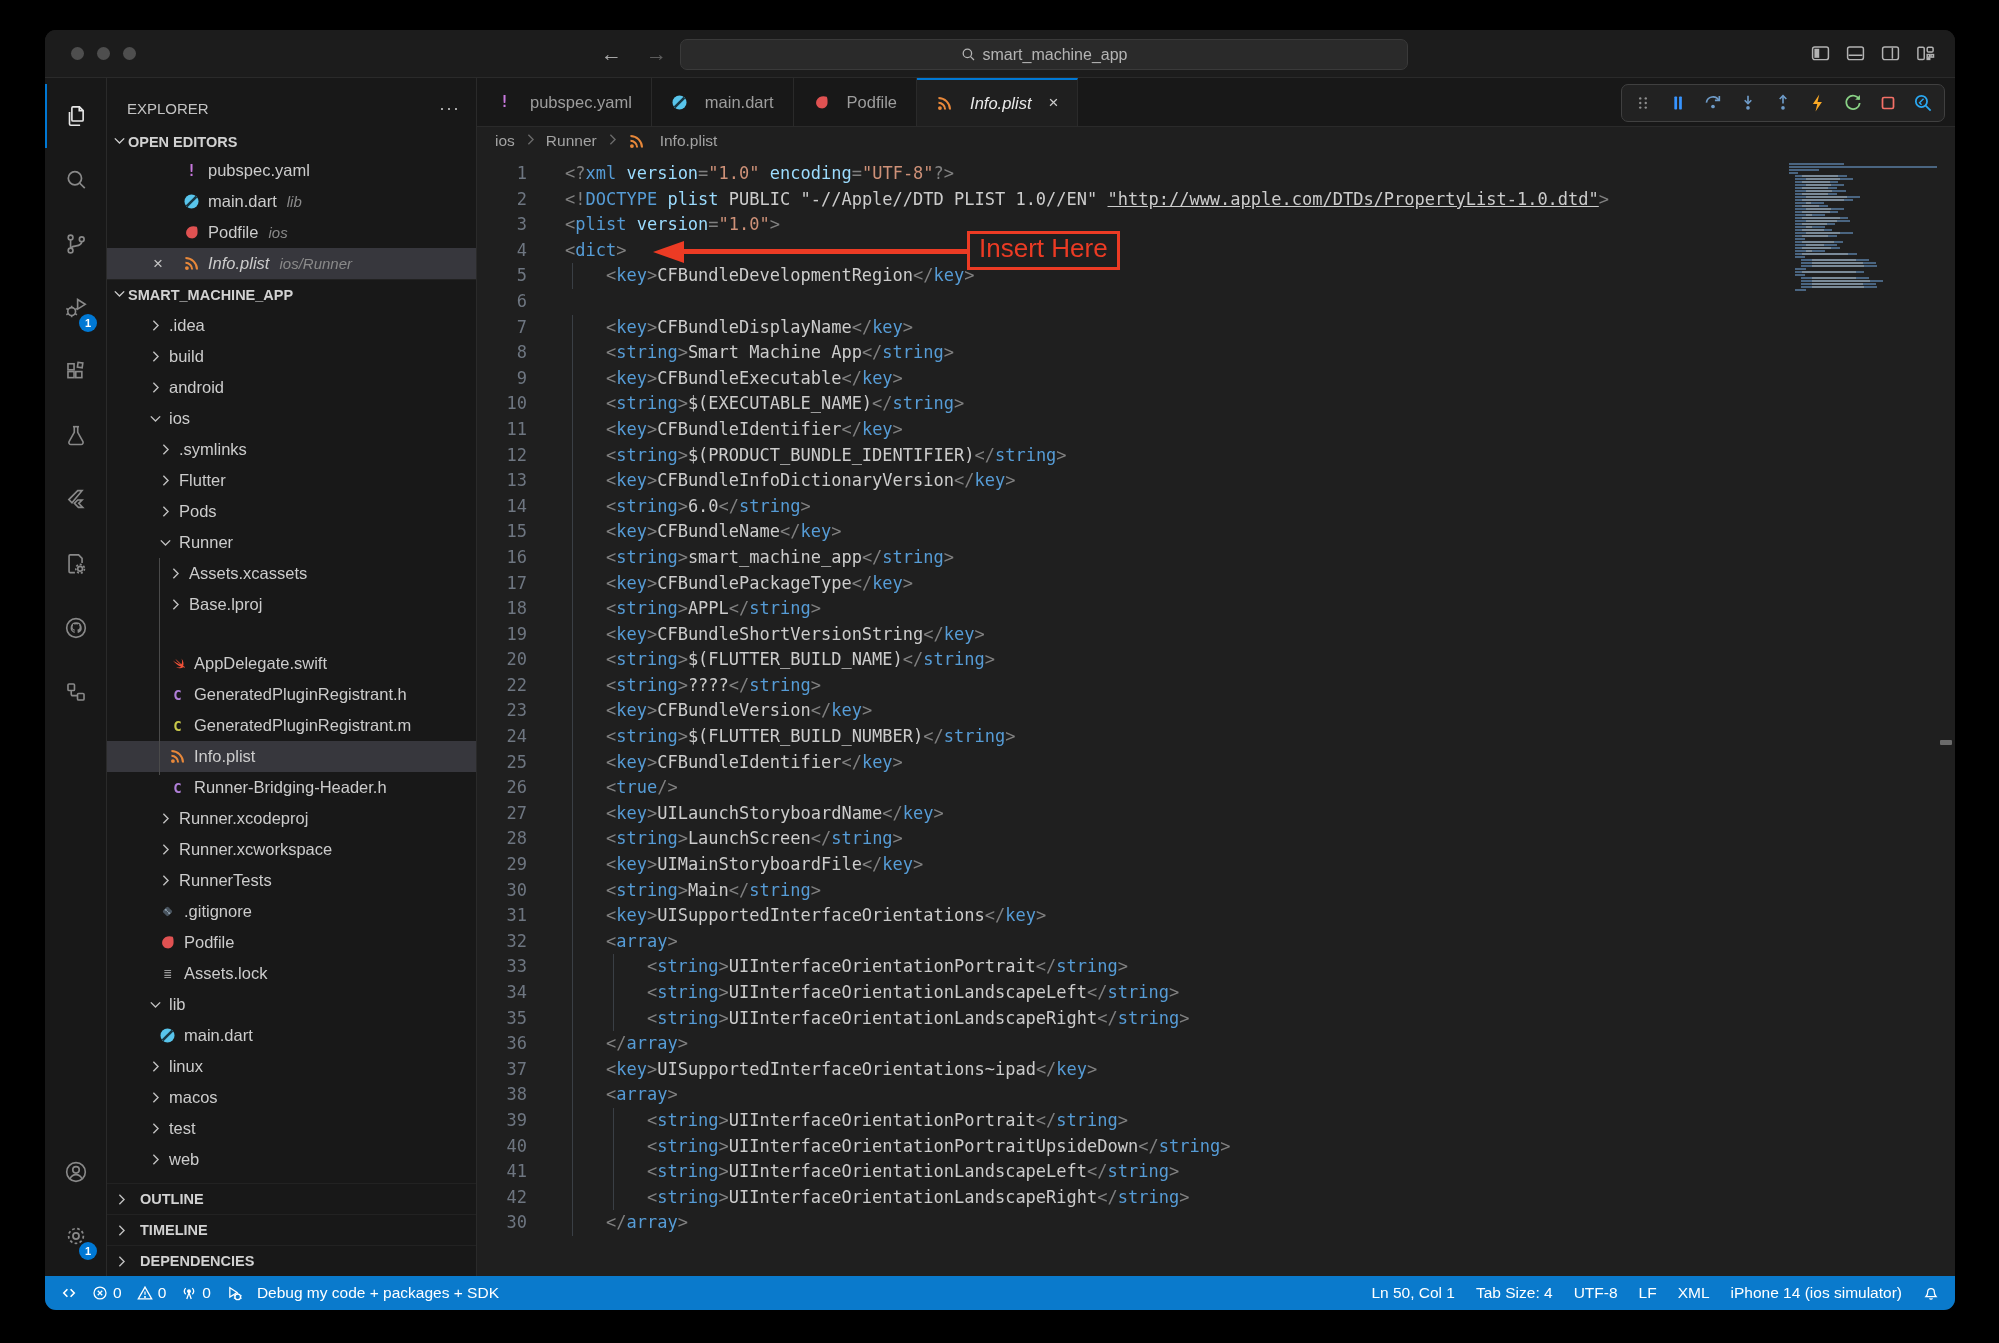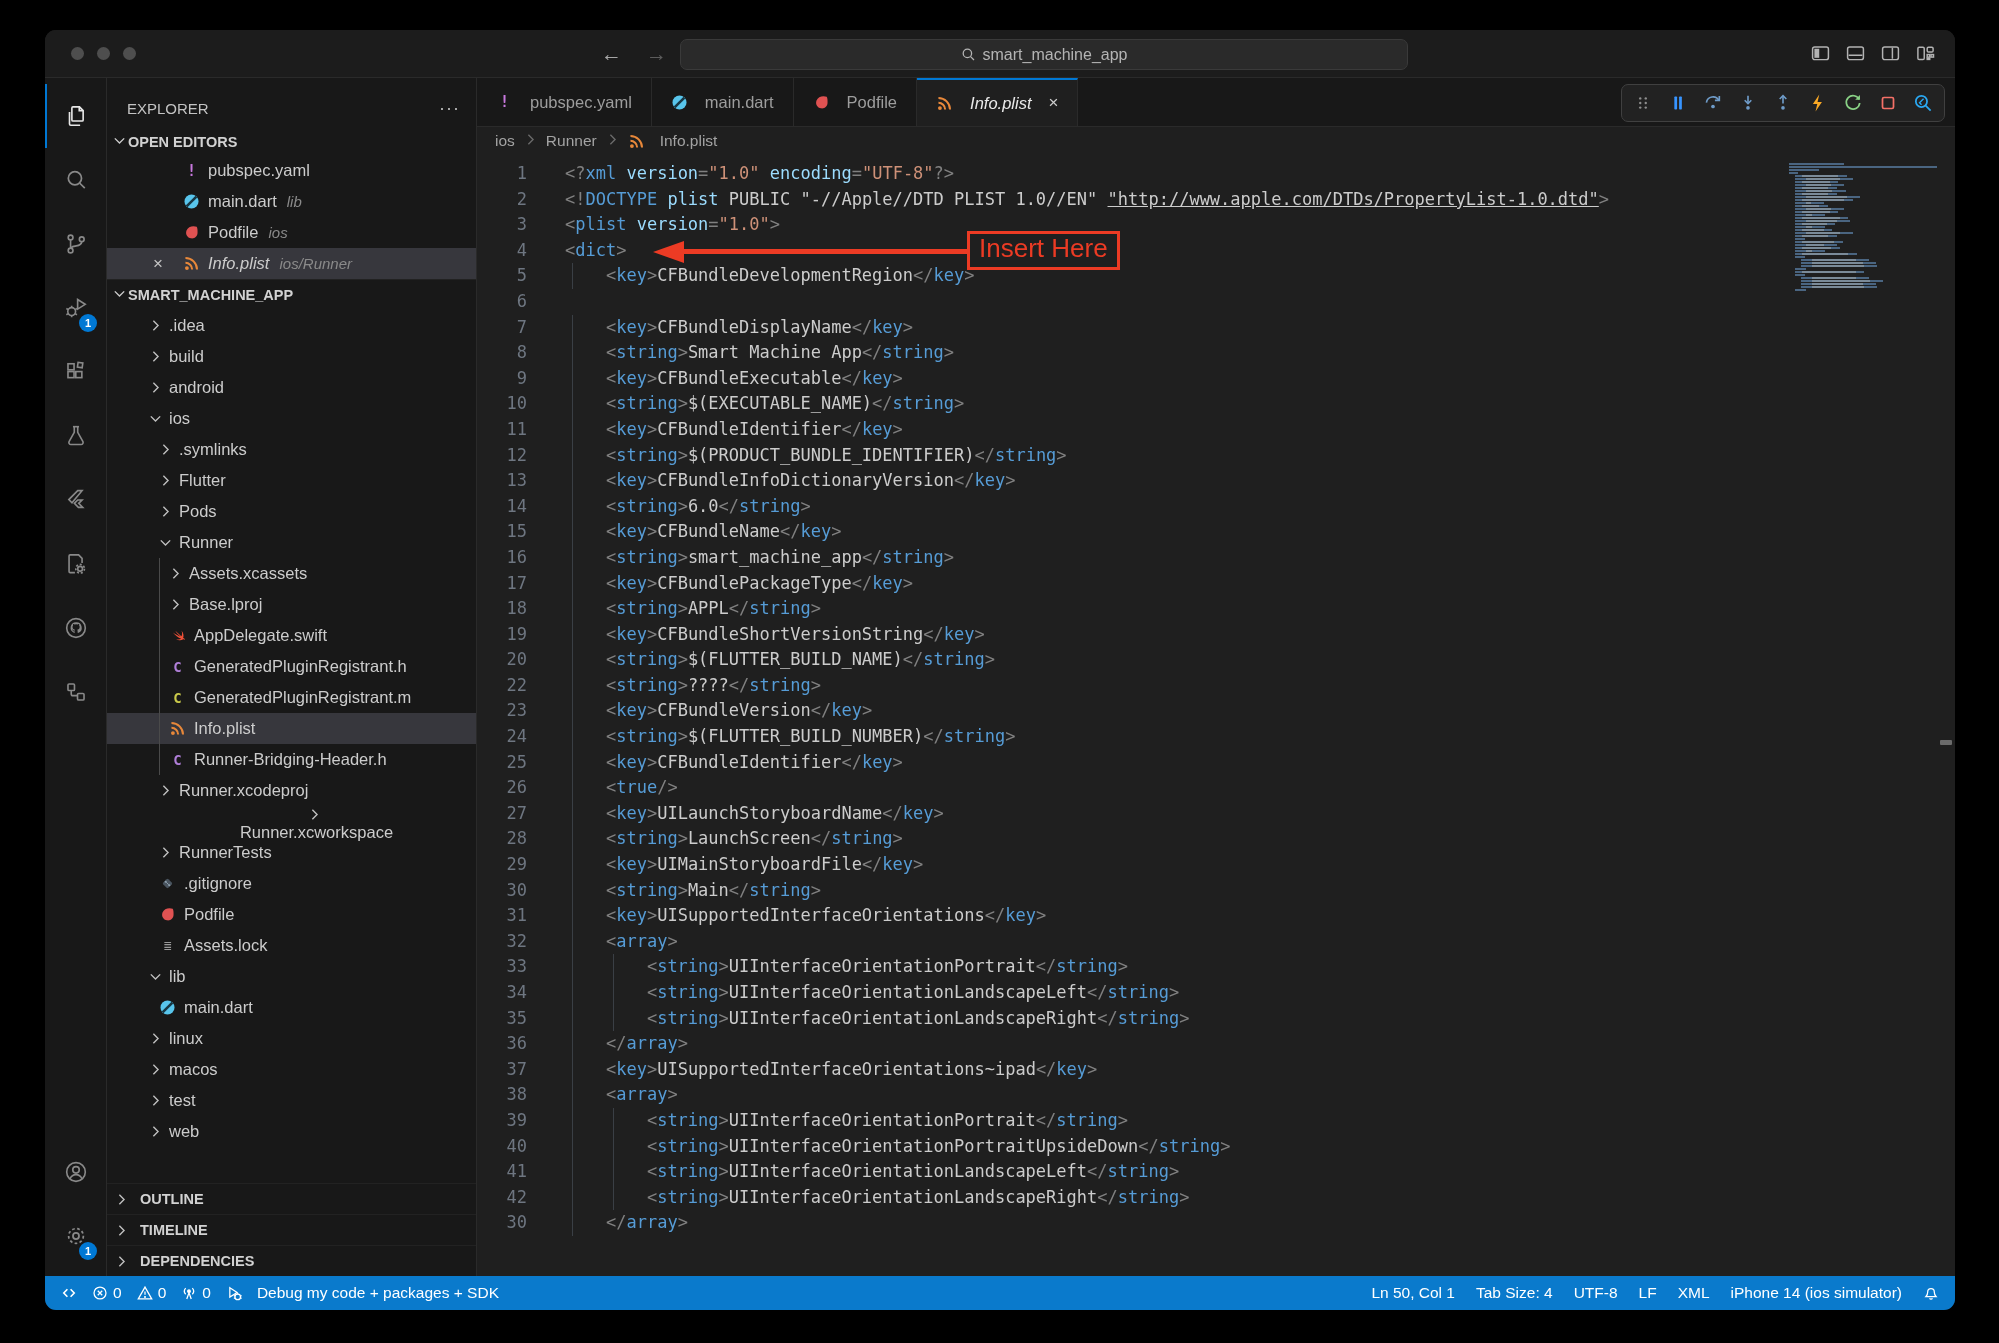--- a/index.html
+++ b/index.html
@@ -396,21 +396,21 @@
             <span>Assets.xcassets</span>
           </div>
           <div class="row" style="padding-left: 60px;">
             <span style="display:inline-flex;margin-right:5px">
               <svg class="cv" viewBox="0 0 16 16">
                 <path d="M6 3.6l4.4 4.4L6 12.4" fill="none" stroke="#c0c0c0" stroke-width="1.3"></path>
               </svg>
             </span>
             <span>Base.lproj</span>
           </div>
-          <div class="row" style="padding-left: 60px;">
+          <div class="row" style="padding-left: 60px; margin-top: 28px;">
             <span style="display:inline-flex;margin-left:2px">
               <svg class="fi" viewBox="0 0 16 16">
                 <path d="M13.3 10.4c.9-2.3.2-5-1.6-7.2.9 1.9.8 4.1-.1 5.6C9.8 7 7.8 5.3 5.9 3.6c1.4 2.1 3.2 4 4.9 5.5C8.4 8.1 5.8 6.9 3.7 5.2c2.1 2.7 5 4.9 7.7 5.8-1 .8-2.7 1-4.7.3 2 1.5 4.8 1.7 6.2.5.6-.5 1.6-.2 2 .5.3-.7-.5-1.6-1.6-1.9z" fill="#f05138"></path>
               </svg>
             </span>
             <span>AppDelegate.swift</span>
           </div>
           <div class="row" style="padding-left: 60px;">
             <span style="display:inline-flex;margin-left:2px">
               <span class="fi ci" style="color:#b07fd8">C</span>
@@ -440,21 +440,21 @@
             <span>Runner-Bridging-Header.h</span>
           </div>
           <div class="row" style="padding-left: 50px;">
             <span style="display:inline-flex;margin-right:5px">
               <svg class="cv" viewBox="0 0 16 16">
                 <path d="M6 3.6l4.4 4.4L6 12.4" fill="none" stroke="#c0c0c0" stroke-width="1.3"></path>
               </svg>
             </span>
             <span>Runner.xcodeproj</span>
           </div>
-          <div class="row" style="padding-left: 50px; flex-direction: column;">
+          <div class="row" style="padding-left: 50px;">
             <span style="display:inline-flex;margin-right:5px">
               <svg class="cv" viewBox="0 0 16 16">
                 <path d="M6 3.6l4.4 4.4L6 12.4" fill="none" stroke="#c0c0c0" stroke-width="1.3"></path>
               </svg>
             </span>
             <span>Runner.xcworkspace</span>
           </div>
           <div class="row" style="padding-left: 50px;">
             <span style="display:inline-flex;margin-right:5px">
               <svg class="cv" viewBox="0 0 16 16">

